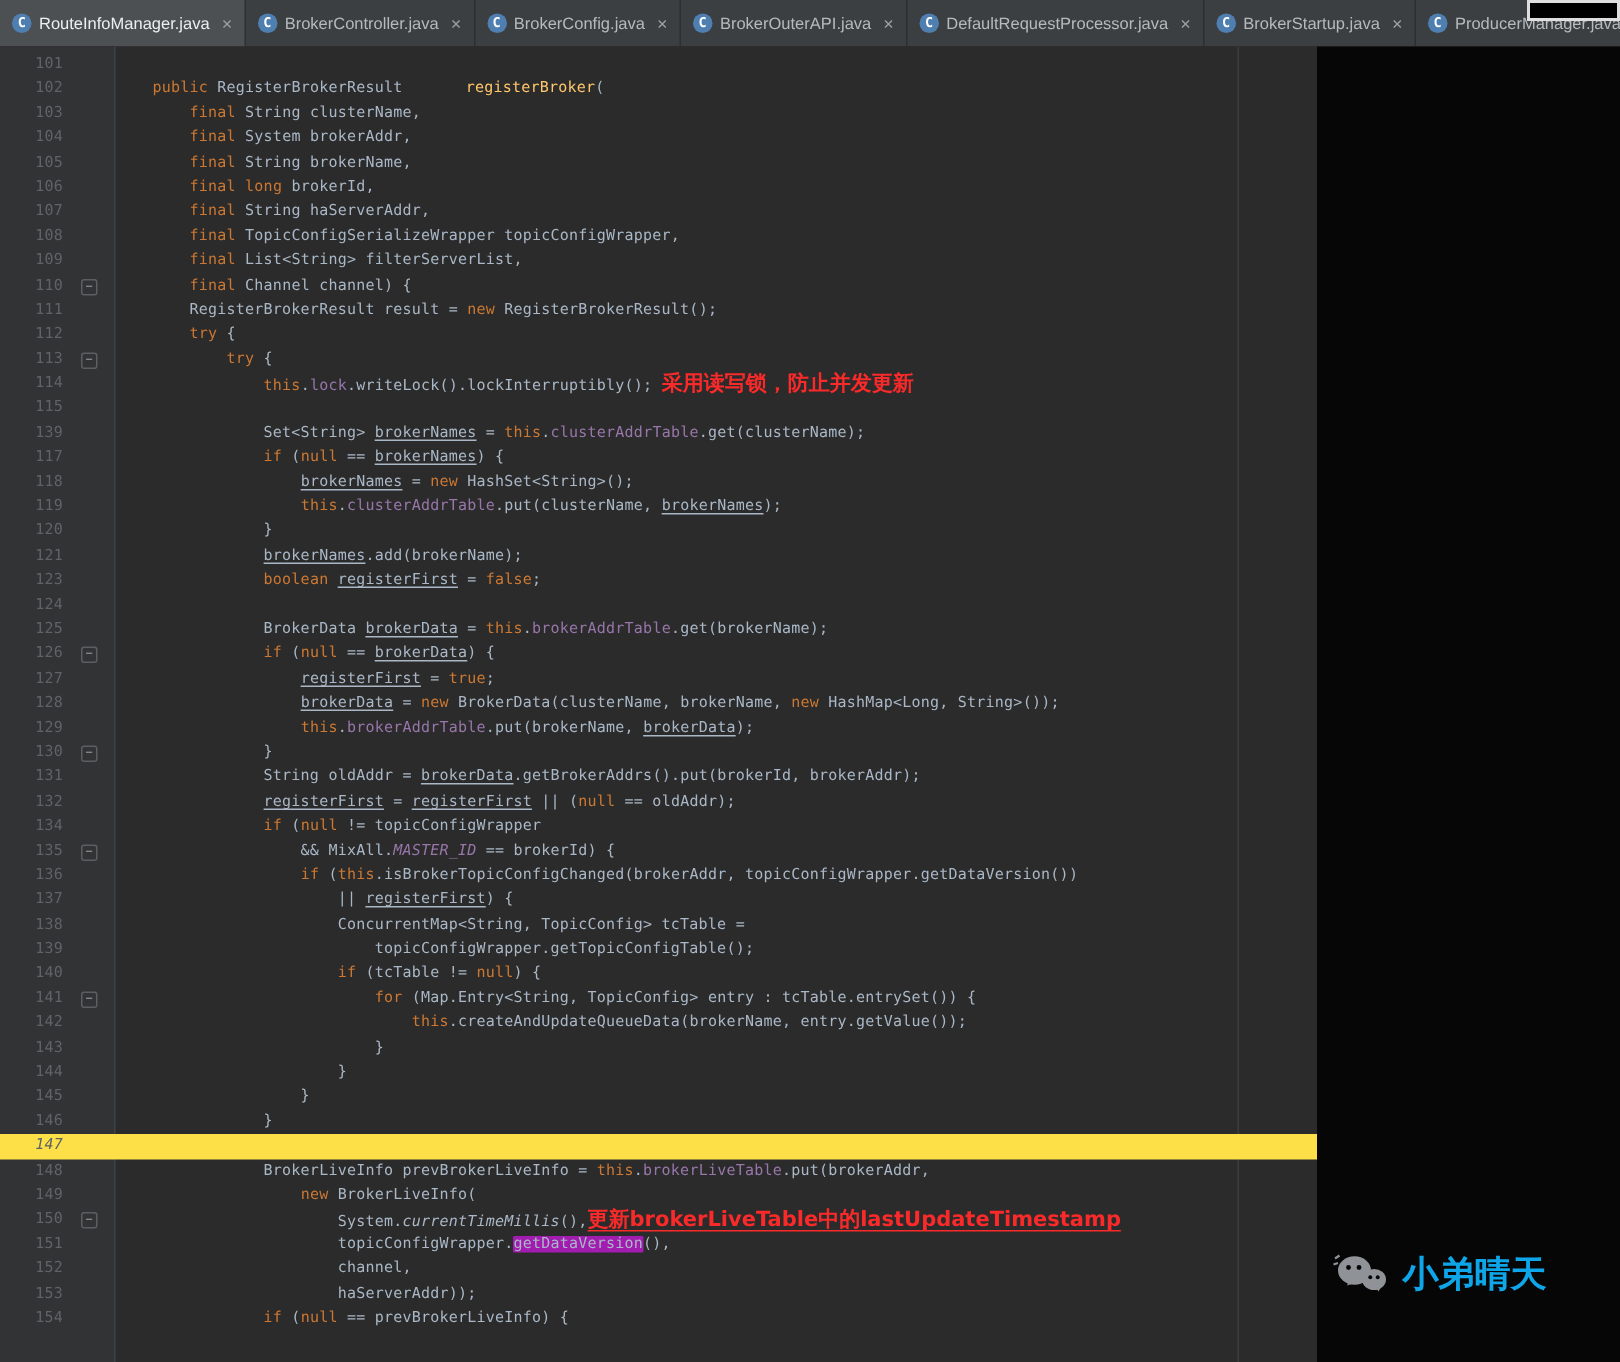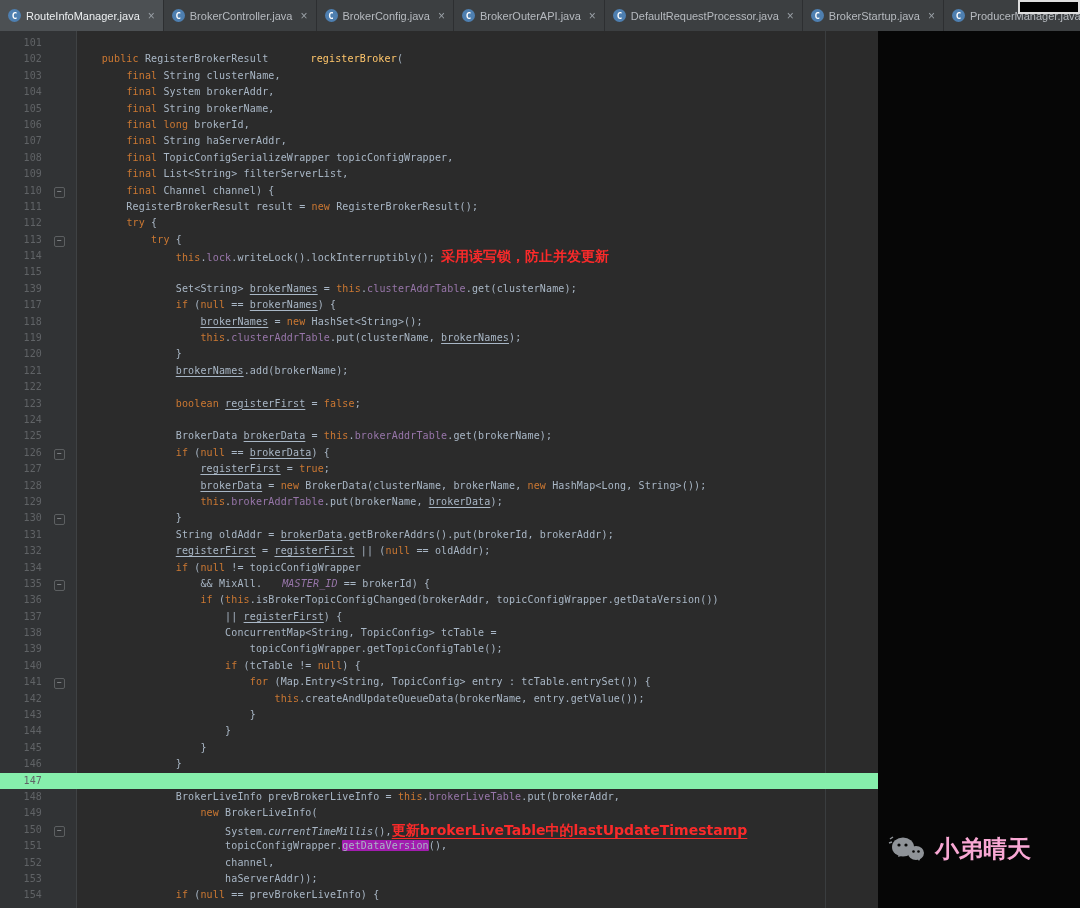--- a/index.html
+++ b/index.html
@@ -16,43 +16,43 @@
          font-family:"DejaVu Sans Mono",monospace;flex:0 0 13px;}
   .close{color:#9aa0a6;font-size:12px;margin-left:3px;}
 
   
   .editor{position:absolute;top:31px;left:0;width:878px;height:877px;background:#2b2b2b;overflow:hidden;}
   .gutterbg{position:absolute;left:0;top:0;width:76px;height:100%;background:#313335;border-right:1px solid #3f4244;}
   .guide{position:absolute;left:825px;top:0;width:1px;height:100%;background:#3a3d3f;}
   .rows{position:absolute;top:4px;left:0;width:100%;}
   .row{position:relative;height:16.4px;white-space:pre;display:flex;
        font:10px/16.4px "DejaVu Sans Mono",monospace;letter-spacing:0.15px;}
-  .row.cur{background:#86efac;}
+  .row.cur{background:#fde047;font-style:italic;}
   .ln{flex:0 0 42px;width:42px;text-align:right;color:#606366;}
   .foldc{flex:0 0 35px;text-align:center;}
   .fm{display:inline-block;width:9px;height:9px;border:1px solid #5c5f61;border-radius:2px;
       line-height:7px;font-size:8px;color:#9da0a2;background:#313335;margin-top:3px;}
   .codeline{flex:1;color:#a9b7c6;}
 
   
   .k{color:#cc7832;}
   .d{color:#a9b7c6;}
   .f{color:#9876aa;}
-  .s{color:#9876aa;font-style:italic;margin-left:20px;}
+  .s{color:#9876aa;font-style:italic;}
   .y{color:#ffc66b;margin-left:36px;}
   .m{font-style:italic;}
   .u{text-decoration:underline;text-underline-offset:2px;}
   .h{background:#a21caf;border-radius:1px;}
   .r{color:#fa2a2a;font:600 14px/16.4px "DejaVu Sans",sans-serif;letter-spacing:0;margin-top:43px;}
   .ru{text-decoration:underline;text-decoration-color:#fa2a2a;text-underline-offset:3px;}
 
   
   .rightpanel{position:absolute;left:878px;top:31px;width:202px;height:877px;background:#060606;}
   .watermark{position:absolute;left:10px;top:802px;display:flex;align-items:center;gap:9px;}
-  .wm-text{color:#f9a8d4;font-size:24px;font-weight:700;font-family:"DejaVu Sans",sans-serif;white-space:nowrap;}
+  .wm-text{color:#0ea5e9;font-size:24px;font-weight:700;font-family:"DejaVu Sans",sans-serif;white-space:nowrap;}
 
   .topbox{position:absolute;top:0;right:0;width:58px;height:10px;border:2px solid #dedede;background:#000;}
 </style>
 </head>
 <body>
 
 <div class="tabbar">
     <div class="tab active">
       <span class="cicon">C</span>
       <span>RouteInfoManager.java</span>
@@ -107,21 +107,20 @@
       <div class="row"><span class="ln">112</span><span class="foldc"></span><span class="codeline"><span class="d">        </span><span class="k">try</span><span class="d"> {</span></span></div>
       <div class="row"><span class="ln">113</span><span class="foldc"><span class="fm">−</span></span><span class="codeline"><span class="d">            </span><span class="k">try</span><span class="d"> {</span></span></div>
       <div class="row"><span class="ln">114</span><span class="foldc"></span><span class="codeline"><span class="d">                </span><span class="k">this</span><span class="d">.</span><span class="f">lock</span><span class="d">.writeLock().lockInterruptibly(); </span><span class="r">采用读写锁，防止并发更新</span></span></div>
       <div class="row"><span class="ln">115</span><span class="foldc"></span><span class="codeline"></span></div>
       <div class="row"><span class="ln">139</span><span class="foldc"></span><span class="codeline"><span class="d">                Set&lt;String&gt; </span><span class="d u">brokerNames</span><span class="d"> = </span><span class="k">this</span><span class="d">.</span><span class="f">clusterAddrTable</span><span class="d">.get(clusterName);</span></span></div>
       <div class="row"><span class="ln">117</span><span class="foldc"></span><span class="codeline"><span class="d">                </span><span class="k">if</span><span class="d"> (</span><span class="k">null</span><span class="d"> == </span><span class="d u">brokerNames</span><span class="d">) {</span></span></div>
       <div class="row"><span class="ln">118</span><span class="foldc"></span><span class="codeline"><span class="d">                    </span><span class="d u">brokerNames</span><span class="d"> = </span><span class="k">new</span><span class="d"> HashSet&lt;String&gt;();</span></span></div>
       <div class="row"><span class="ln">119</span><span class="foldc"></span><span class="codeline"><span class="d">                    </span><span class="k">this</span><span class="d">.</span><span class="f">clusterAddrTable</span><span class="d">.put(clusterName, </span><span class="d u">brokerNames</span><span class="d">);</span></span></div>
       <div class="row"><span class="ln">120</span><span class="foldc"></span><span class="codeline"><span class="d">                }</span></span></div>
       <div class="row"><span class="ln">121</span><span class="foldc"></span><span class="codeline"><span class="d">                </span><span class="d u">brokerNames</span><span class="d">.add(brokerName);</span></span></div>
-      <div class="row"><span class="ln">122</span><span class="foldc"></span><span class="codeline"></span></div>
       <div class="row"><span class="ln">123</span><span class="foldc"></span><span class="codeline"><span class="d">                </span><span class="k">boolean</span><span class="d"> </span><span class="d u">registerFirst</span><span class="d"> = </span><span class="k">false</span><span class="d">;</span></span></div>
       <div class="row"><span class="ln">124</span><span class="foldc"></span><span class="codeline"></span></div>
       <div class="row"><span class="ln">125</span><span class="foldc"></span><span class="codeline"><span class="d">                BrokerData </span><span class="d u">brokerData</span><span class="d"> = </span><span class="k">this</span><span class="d">.</span><span class="f">brokerAddrTable</span><span class="d">.get(brokerName);</span></span></div>
       <div class="row"><span class="ln">126</span><span class="foldc"><span class="fm">−</span></span><span class="codeline"><span class="d">                </span><span class="k">if</span><span class="d"> (</span><span class="k">null</span><span class="d"> == </span><span class="d u">brokerData</span><span class="d">) {</span></span></div>
       <div class="row"><span class="ln">127</span><span class="foldc"></span><span class="codeline"><span class="d">                    </span><span class="d u">registerFirst</span><span class="d"> = </span><span class="k">true</span><span class="d">;</span></span></div>
       <div class="row"><span class="ln">128</span><span class="foldc"></span><span class="codeline"><span class="d">                    </span><span class="d u">brokerData</span><span class="d"> = </span><span class="k">new</span><span class="d"> BrokerData(clusterName, brokerName, </span><span class="k">new</span><span class="d"> HashMap&lt;Long, String&gt;());</span></span></div>
       <div class="row"><span class="ln">129</span><span class="foldc"></span><span class="codeline"><span class="d">                    </span><span class="k">this</span><span class="d">.</span><span class="f">brokerAddrTable</span><span class="d">.put(brokerName, </span><span class="d u">brokerData</span><span class="d">);</span></span></div>
       <div class="row"><span class="ln">130</span><span class="foldc"><span class="fm">−</span></span><span class="codeline"><span class="d">                }</span></span></div>
       <div class="row"><span class="ln">131</span><span class="foldc"></span><span class="codeline"><span class="d">                String oldAddr = </span><span class="d u">brokerData</span><span class="d">.getBrokerAddrs().put(brokerId, brokerAddr);</span></span></div>
       <div class="row"><span class="ln">132</span><span class="foldc"></span><span class="codeline"><span class="d">                </span><span class="d u">registerFirst</span><span class="d"> = </span><span class="d u">registerFirst</span><span class="d"> || (</span><span class="k">null</span><span class="d"> == oldAddr);</span></span></div>

